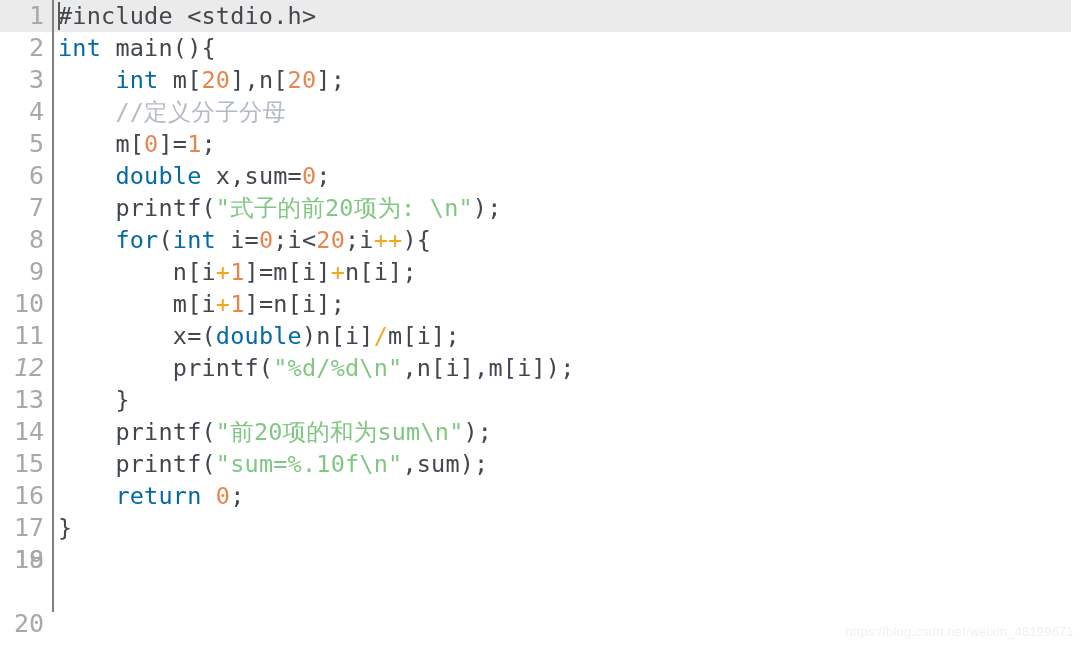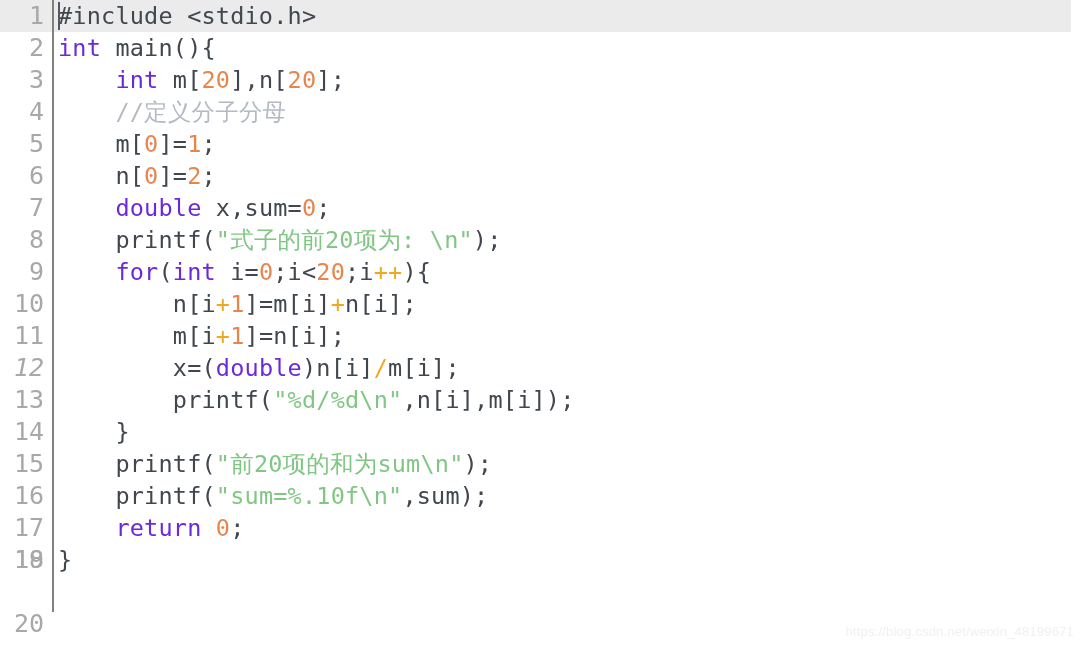--- a/index.html
+++ b/index.html
@@ -76,21 +76,21 @@
     height: 32px;
     line-height: 32px;
     white-space: pre;
     font-size: 23.5px;
     font-family: "DejaVu Sans Mono", "Liberation Mono", monospace;
     color: #41474f;
     letter-spacing: 0.2px;
   }
 
   
-  .tok-kw   { color: #6d28d9; }
+  .tok-kw   { color: #0369a1; }
   .tok-num  { color: #e8854b; }
   .tok-str  { color: #81c784; }
   .tok-cmt  { color: #b3bac4; }
   .tok-op   { color: #f0a91e; }
   .tok-txt  { color: #41474f; }
 
   
   .caret {
     position: absolute;
     left: 58px;
@@ -144,21 +144,20 @@
       <div class="gutter-num" style="top: 608px;">20</div>
     </div>
   <div class="gutter-divider"></div>
 
   <div class="code">
       <div class="code-line"><span class="tok-txt">#include &lt;stdio.h&gt;</span></div>
       <div class="code-line"><span class="tok-kw">int</span><span class="tok-txt"> main(){</span></div>
       <div class="code-line"><span class="tok-txt">    </span><span class="tok-kw">int</span><span class="tok-txt"> m[</span><span class="tok-num">20</span><span class="tok-txt">],n[</span><span class="tok-num">20</span><span class="tok-txt">];</span></div>
       <div class="code-line"><span class="tok-txt">    </span><span class="tok-cmt">//定义分子分母</span></div>
       <div class="code-line"><span class="tok-txt">    m[</span><span class="tok-num">0</span><span class="tok-txt">]=</span><span class="tok-num">1</span><span class="tok-txt">;</span></div>
-      <div class="code-line"><span class="tok-txt">    n[</span><span class="tok-num">0</span><span class="tok-txt">]=</span><span class="tok-num">2</span><span class="tok-txt">;</span></div>
       <div class="code-line"><span class="tok-txt">    </span><span class="tok-kw">double</span><span class="tok-txt"> x,sum=</span><span class="tok-num">0</span><span class="tok-txt">;</span></div>
       <div class="code-line"><span class="tok-txt">    printf(</span><span class="tok-str">"式子的前20项为: \n"</span><span class="tok-txt">);</span></div>
       <div class="code-line"><span class="tok-txt">    </span><span class="tok-kw">for</span><span class="tok-txt">(</span><span class="tok-kw">int</span><span class="tok-txt"> i=</span><span class="tok-num">0</span><span class="tok-txt">;i&lt;</span><span class="tok-num">20</span><span class="tok-txt">;i</span><span class="tok-op">++</span><span class="tok-txt">){</span></div>
       <div class="code-line"><span class="tok-txt">        n[i</span><span class="tok-op">+</span><span class="tok-num">1</span><span class="tok-txt">]=m[i]</span><span class="tok-op">+</span><span class="tok-txt">n[i];</span></div>
       <div class="code-line"><span class="tok-txt">        m[i</span><span class="tok-op">+</span><span class="tok-num">1</span><span class="tok-txt">]=n[i];</span></div>
       <div class="code-line"><span class="tok-txt">        x=(</span><span class="tok-kw">double</span><span class="tok-txt">)n[i]</span><span class="tok-op">/</span><span class="tok-txt">m[i];</span></div>
       <div class="code-line"><span class="tok-txt">        printf(</span><span class="tok-str">"%d/%d\n"</span><span class="tok-txt">,n[i],m[i]);</span></div>
       <div class="code-line"><span class="tok-txt">    }</span></div>
       <div class="code-line"><span class="tok-txt">    printf(</span><span class="tok-str">"前20项的和为sum\n"</span><span class="tok-txt">);</span></div>
       <div class="code-line"><span class="tok-txt">    printf(</span><span class="tok-str">"sum=%.10f\n"</span><span class="tok-txt">,sum);</span></div>

